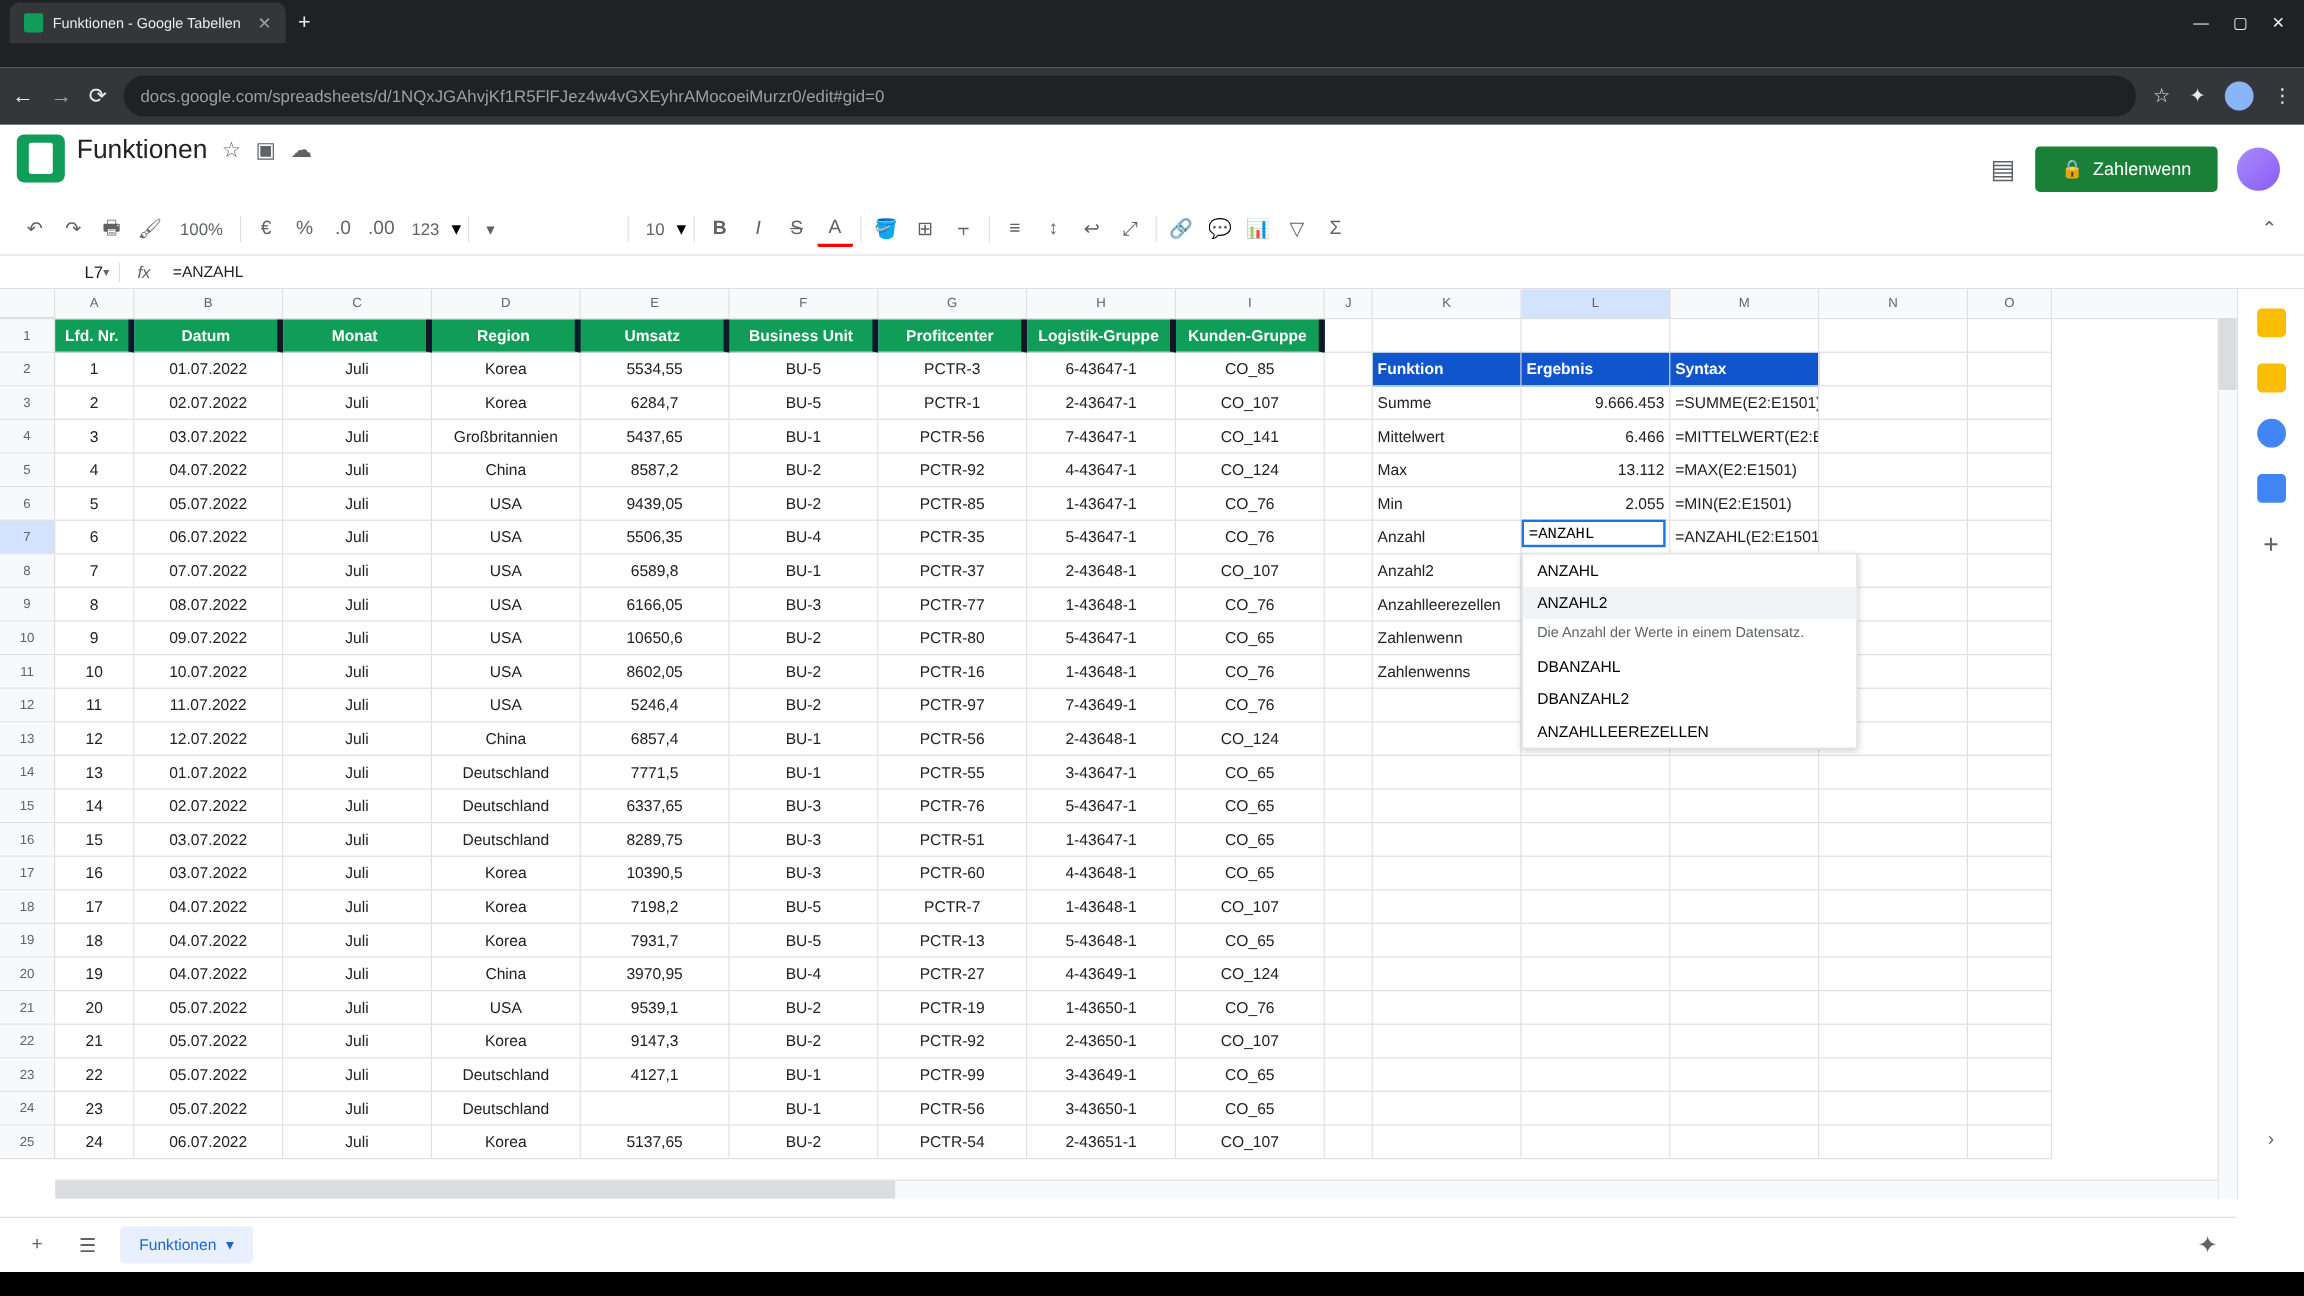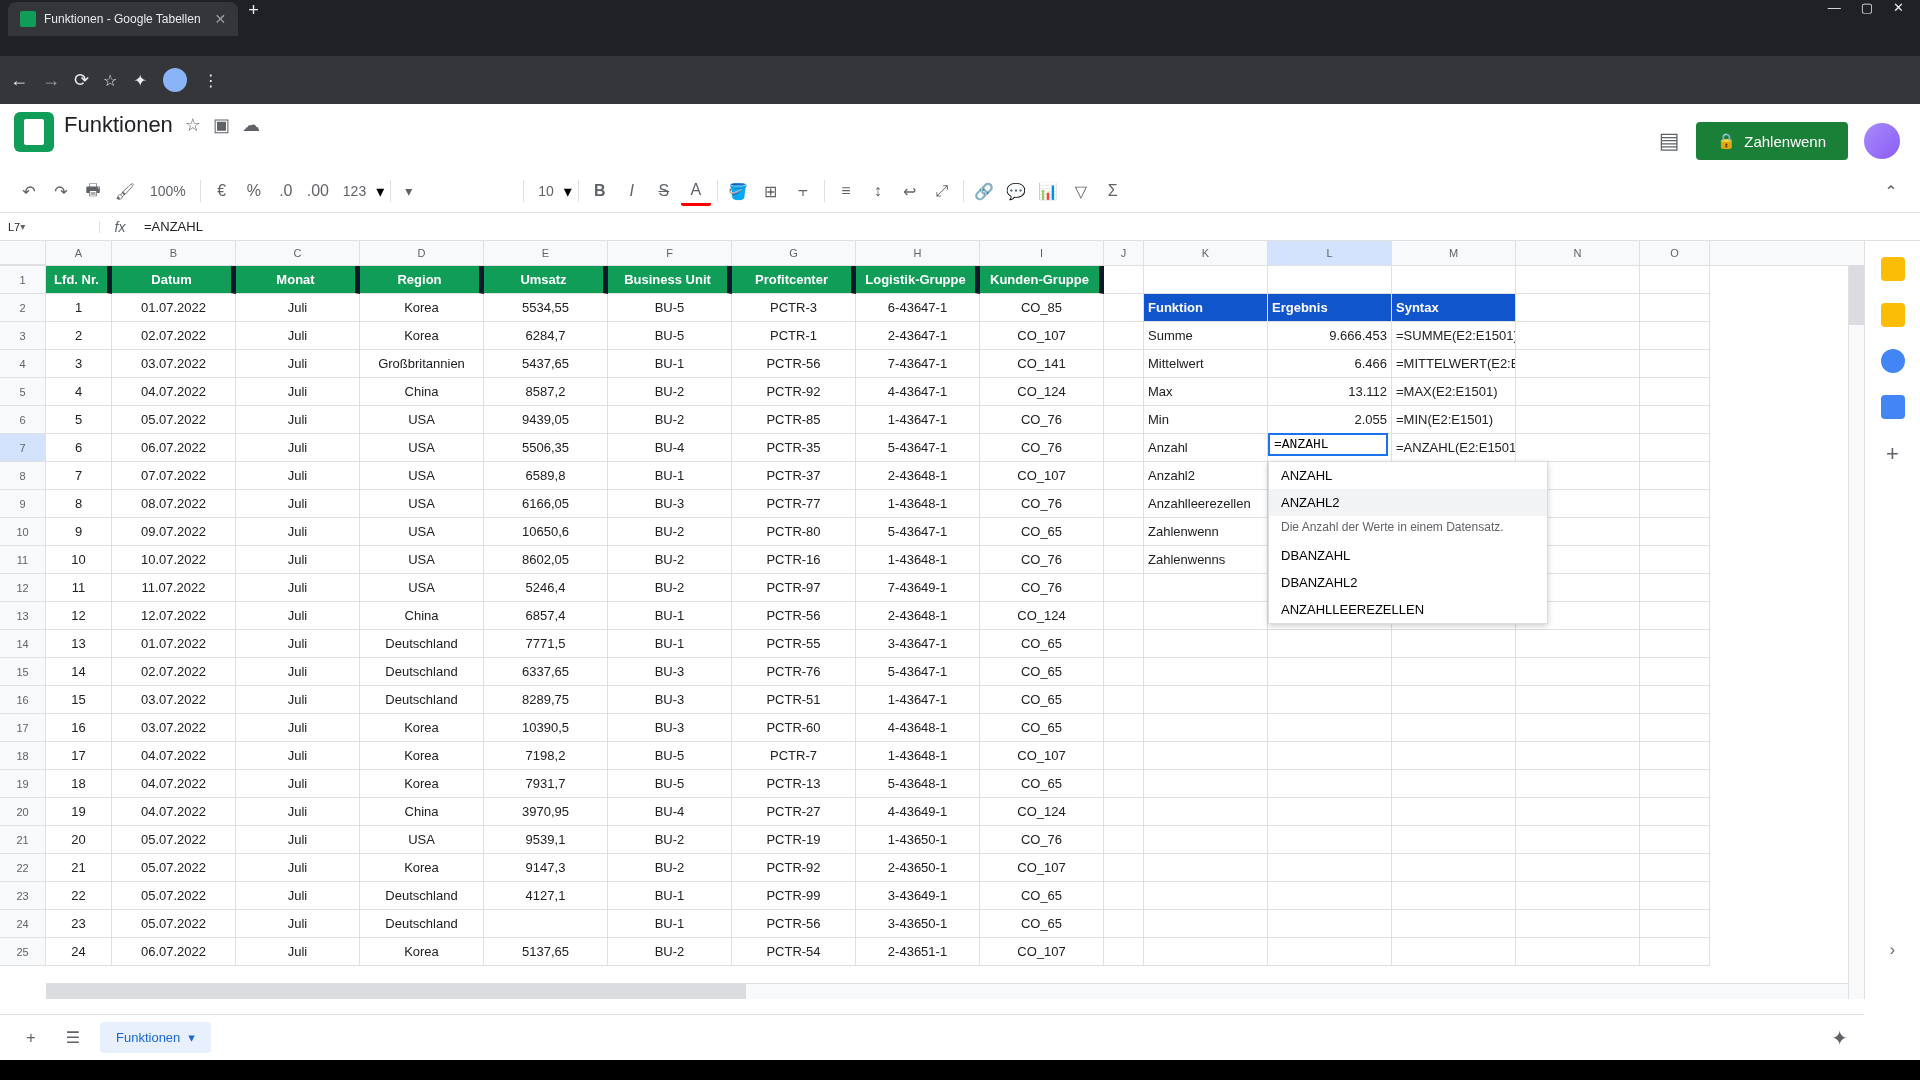--- a/index.html
+++ b/index.html
@@ -1,20 +1,20 @@
 <!DOCTYPE html>
 <html><head>
 <meta charset="utf-8">
 <style>
 * { margin: 0; padding: 0; box-sizing: border-box; font-family: Arial, sans-serif; }
 body { background: #fff; overflow: hidden; width: 1920px; height: 1080px; position: relative; }
 
 
 .browser-chrome { background: #202124; height: 56px; display: flex; flex-direction: column; }
-.tab-bar { display: flex; align-items: flex-start; height: 36px; padding-left: 8px; }
+.tab-bar { display: flex; align-items: center; height: 36px; padding-left: 8px; }
 .tab { background: #35363a; display: flex; align-items: center; gap: 8px; padding: 0 12px; height: 34px; border-radius: 8px 8px 0 0; color: #e8eaed; font-size: 12px; margin-top: 2px; }
 .tab .favicon { width: 16px; height: 16px; background: #0f9d58; border-radius: 2px; }
 .tab-close { color: #9aa0a6; font-size: 14px; margin-left: 6px; }
 .new-tab { color: #e8eaed; font-size: 18px; margin-left: 10px; }
 .window-controls { margin-left: auto; display: flex; gap: 20px; color: #e8eaed; padding-right: 16px; font-size: 13px; }
 
 .addr-bar { background: #35363a; height: 48px; display: flex; align-items: center; padding: 0 10px; gap: 14px; }
 .nav-btn { color: #9aa0a6; font-size: 18px; }
 .nav-btn.active { color: #e8eaed; }
 .url-input { flex: 1; background: #202124; border-radius: 20px; height: 34px; color: #9aa0a6; font-size: 14px; padding: 0 14px; display: flex; align-items: center; }
@@ -39,21 +39,21 @@
 
 
 .toolbar { display: flex; align-items: center; gap: 2px; padding: 6px 14px; border-bottom: 1px solid #e0e0e0; }
 .tb-btn { width: 30px; height: 30px; display: flex; align-items: center; justify-content: center; color: #5f6368; font-size: 16px; border-radius: 2px; }
 .tb-sep { width: 1px; height: 22px; background: #e0e0e0; margin: 0 4px; }
 .tb-wide { padding: 0 8px; font-size: 14px; color: #5f6368; height: 30px; display: flex; align-items: center; }
 .tb-collapse { margin-left: auto; }
 
 
 .formula-bar { display: flex; align-items: center; border-bottom: 1px solid #e0e0e0; height: 28px; }
-.name-box { width: 100px; border-right: 1px solid #e0e0e0; padding: 0 8px; font-size: 11px; color: #202124; display: flex; align-items: center; justify-content: flex-start; }
+.name-box { width: 100px; border-right: 1px solid #e0e0e0; padding: 0 8px; font-size: 14px; color: #202124; display: flex; align-items: center; justify-content: flex-end; }
 .name-box::after { content: '▾'; color: #5f6368; font-size: 10px; }
 .fx { width: 40px; text-align: center; font-style: italic; color: #5f6368; font-size: 14px; }
 .formula-input { flex: 1; font-size: 13px; color: #202124; padding-left: 4px; }
 
 
 .grid-wrap { position: relative; display: flex; height: calc(1080px - 56px - 48px - 80px - 44px - 28px - 46px - 20px); }
 .grid { flex: 1; overflow: hidden; position: relative; }
 .col-headers { display: flex; position: sticky; top: 0; background: #f8f9fa; font-size: 11px; color: #5f6368; border-bottom: 1px solid #e0e0e0; }
 .corner { width: 46px; min-width: 46px; border-right: 1px solid #e0e0e0; border-bottom: 1px solid #e0e0e0; background: #f8f9fa; height: 24px; }
 .ch { border-right: 1px solid #e0e0e0; height: 24px; display: flex; align-items: center; justify-content: center; }
@@ -119,20 +119,23 @@
       <span>▢</span>
       <span>✕</span>
     </div>
   </div>
 </div>
 
 <div class="addr-bar">
   <span class="nav-btn active">←</span>
   <span class="nav-btn">→</span>
   <span class="nav-btn active">⟳</span>
+  <div class="url-input">
+    <span>docs.google.com/spreadsheets/d/1NQxJGAhvjKf1R5FlFJez4w4vGXEyhrAMocoeiMurzr0/edit#gid=0</span>
+  </div>
   <div class="addr-icons">
     <span>☆</span>
     <span>✦</span>
     <span class="avatar-sm"></span>
     <span>⋮</span>
   </div>
 </div>
 
 <div class="app-header">
   <div class="logo"></div>

